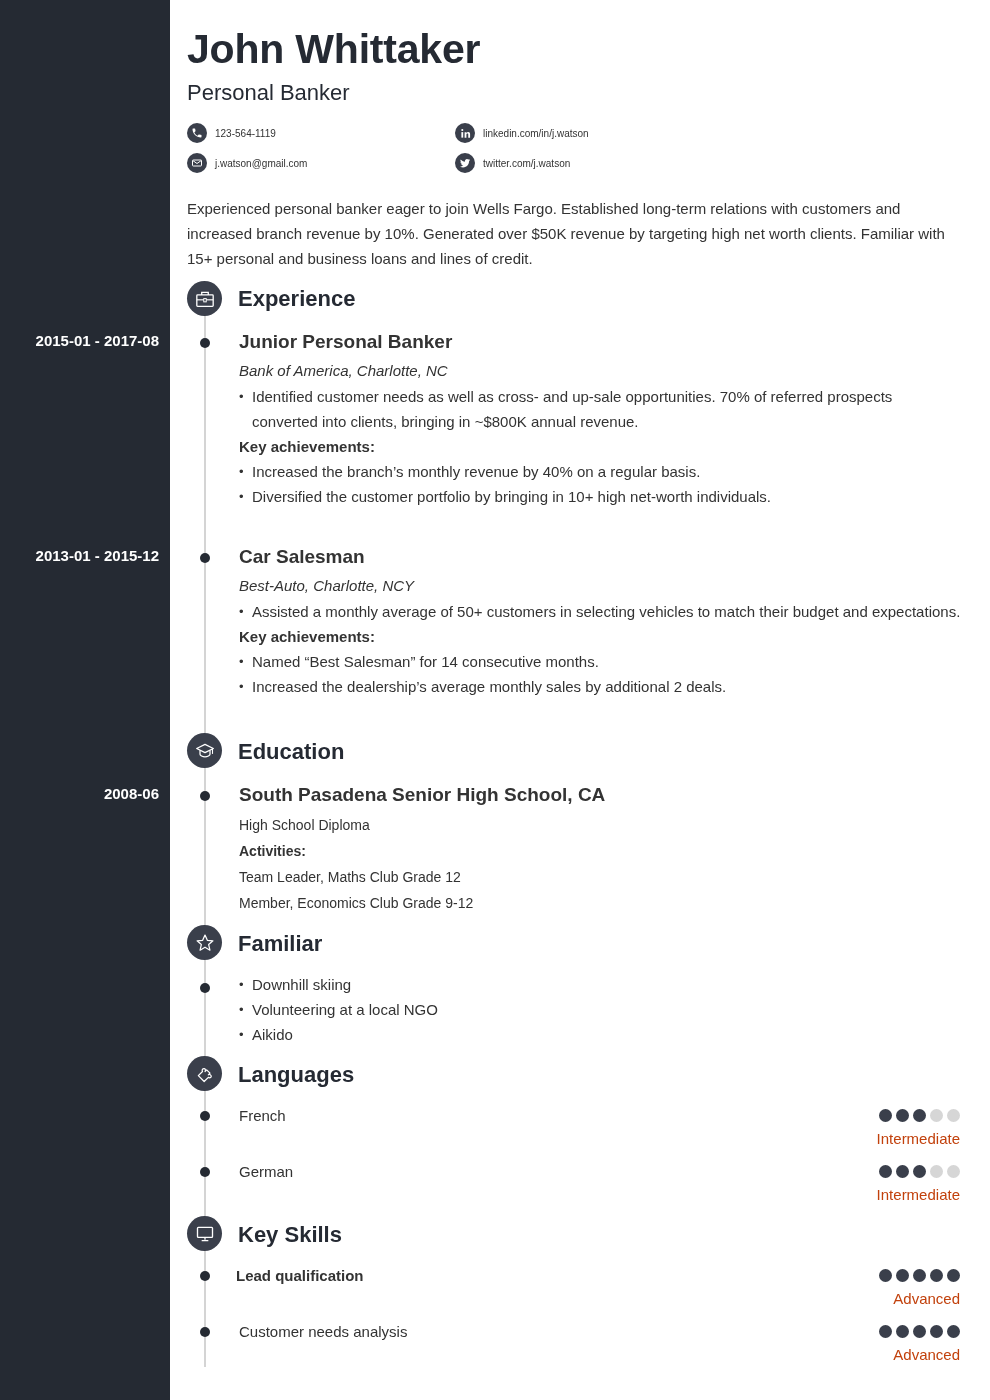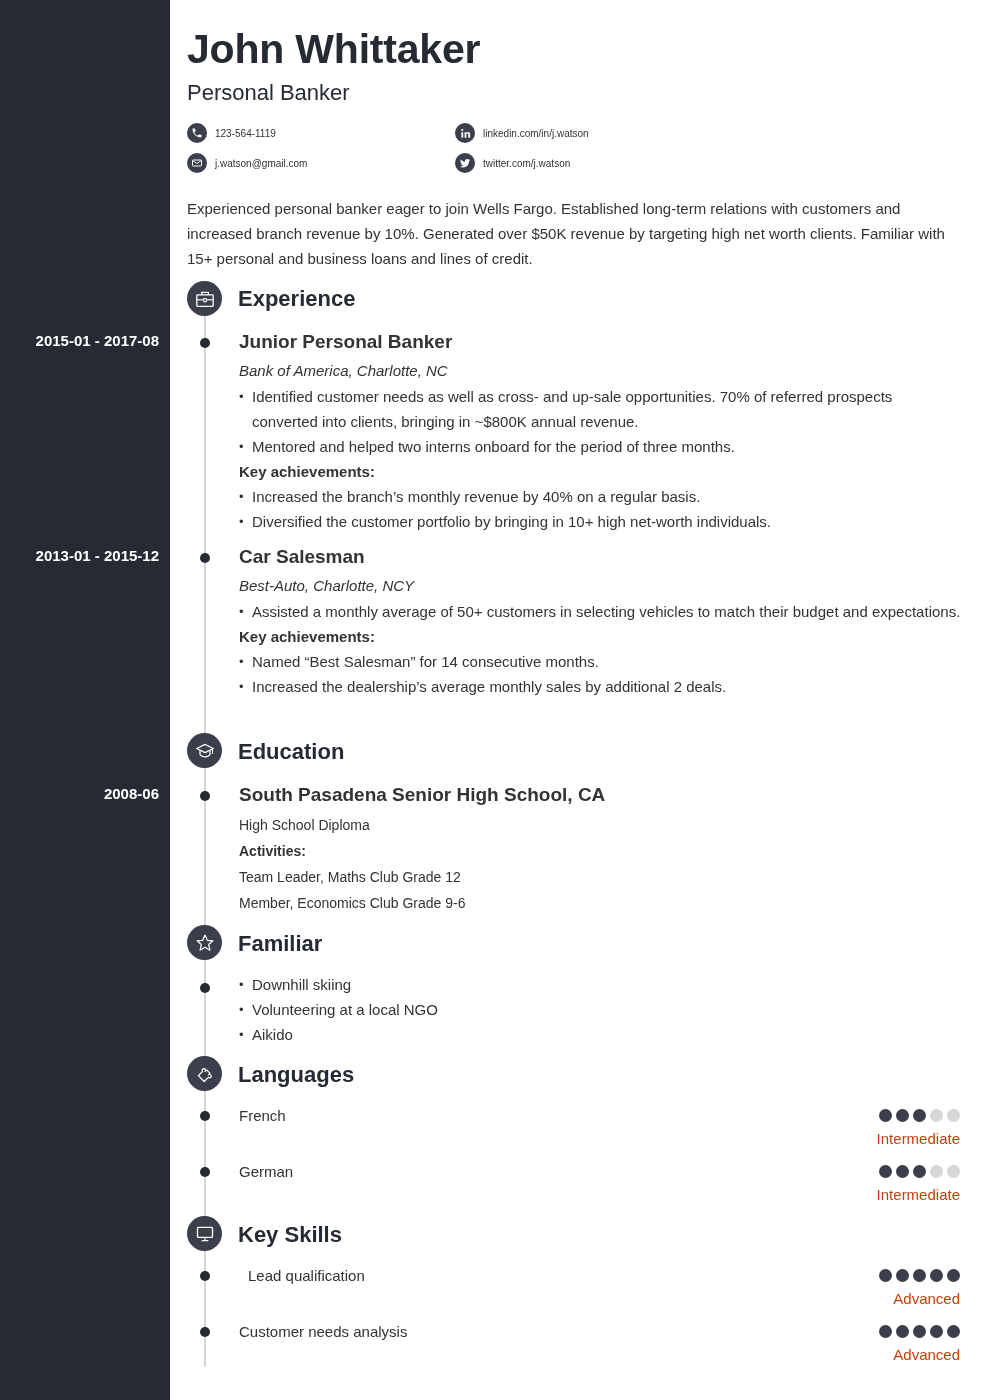--- a/index.html
+++ b/index.html
@@ -86,21 +86,20 @@
     </svg>
 </div>
 <div class="abs sec-title" style="left:238px; top:286px;">Experience</div>
 
 <div class="abs date" style="top:332px;">2015-01 - 2017-08</div>
 <div class="abs dot" style="left:200px; top:338px;"></div>
 <div class="abs job-title" style="left:239px; top:331px;">Junior Personal Banker</div>
 <div class="abs company" style="left:239px; top:362px;">Bank of America, Charlotte, NC</div>
 <div class="abs" style="left:239px; top:384px; width:700px;">
   <div class="txt bullet">Identified customer needs as well as cross- and up-sale opportunities. 70% of referred prospects converted into clients, bringing in ~$800K annual revenue.</div>
-  <div class="txt bullet">Mentored and helped two interns onboard for the period of three months.</div>
   <div class="txt bold">Key achievements:</div>
   <div class="txt bullet">Increased the branch’s monthly revenue by 40% on a regular basis.</div>
   <div class="txt bullet">Diversified the customer portfolio by bringing in 10+ high net-worth individuals.</div>
 </div>
 
 <div class="abs date" style="top:547px;">2013-01 - 2015-12</div>
 <div class="abs dot" style="left:200px; top:553px;"></div>
 <div class="abs job-title" style="left:239px; top:546px;">Car Salesman</div>
 <div class="abs company" style="left:239px; top:577px;">Best-Auto, Charlotte, NCY</div>
 <div class="abs" style="left:239px; top:599px; width:740px;">
@@ -117,21 +116,21 @@
       <path d="M21 9.5v6" stroke="#fff" stroke-width="1.3"></path>
     </svg>
 </div>
 <div class="abs sec-title" style="left:238px; top:739px;">Education</div>
 <div class="abs date" style="top:785px;">2008-06</div>
 <div class="abs dot" style="left:200px; top:791px;"></div>
 <div class="abs job-title" style="left:239px; top:784px;">South Pasadena Senior High School, CA</div>
 <div class="abs small" style="left:239px; top:817px;">High School Diploma</div>
 <div class="abs small bold" style="left:239px; top:843px;">Activities:</div>
 <div class="abs small" style="left:239px; top:869px;">Team Leader, Maths Club Grade 12</div>
-<div class="abs small" style="left:239px; top:895px;">Member, Economics Club Grade 9-6</div>
+<div class="abs small" style="left:239px; top:895px;">Member, Economics Club Grade 9-12</div>
 
 <div class="abs sec-icon" style="left:187px; top:925px;">
   <svg width="20" height="20" viewBox="0 0 24 24">
       <path d="M12 2.5l2.8 6.3 6.7.6-5.1 4.5 1.5 6.7L12 17.1l-5.9 3.5 1.5-6.7L2.5 9.4l6.7-.6z" fill="none" stroke="#fff" stroke-width="1.5" stroke-linejoin="round"></path>
     </svg>
 </div>
 <div class="abs sec-title" style="left:238px; top:931px;">Familiar</div>
 <div class="abs dot" style="left:200px; top:983px;"></div>
 <div class="abs" style="left:239px; top:972px; width:400px;">
   <div class="txt bullet">Downhill skiing</div>
@@ -170,21 +169,21 @@
 
 <div class="abs sec-icon" style="left:187px; top:1216px;">
   <svg width="20" height="20" viewBox="0 0 24 24">
       <rect x="3" y="4" width="18" height="12" rx="1" fill="none" stroke="#fff" stroke-width="1.6"></rect>
       <path d="M12 16v3M8 20h8" stroke="#fff" stroke-width="1.6"></path>
     </svg>
 </div>
 <div class="abs sec-title" style="left:238px; top:1222px;">Key Skills</div>
 
 <div class="abs dot" style="left:200px; top:1271px;"></div>
-<div class="abs txt" style="left:248px; top:1263px;">Lead qualification</div>
+<div class="abs txt" style="left:236px; top:1263px;font-weight:bold;">Lead qualification</div>
 <div class="abs rating" style="right:30px; top:1269px;">
   <span class="rdot"></span>
   <span class="rdot"></span>
   <span class="rdot"></span>
   <span class="rdot"></span>
   <span class="rdot"></span>
 </div>
 <div class="abs level" style="right:30px; top:1290px;">Advanced</div>
 
 <div class="abs dot" style="left:200px; top:1327px;"></div>

